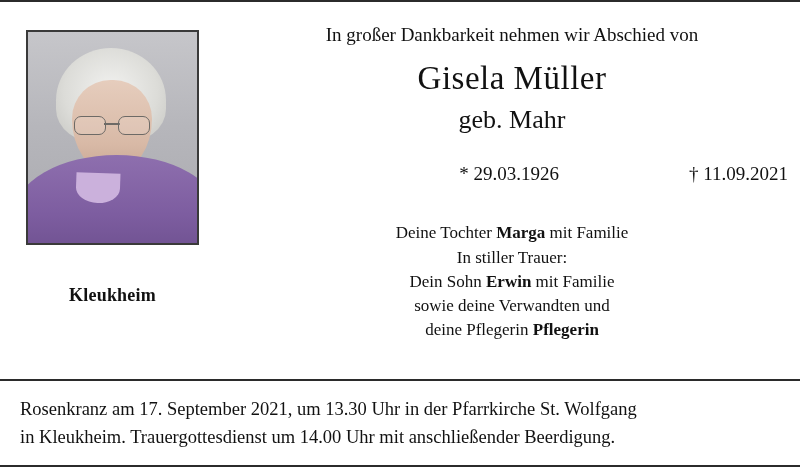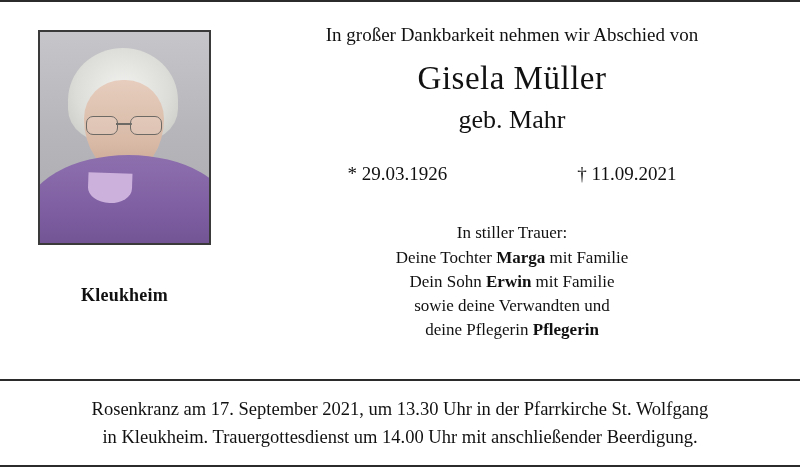--- a/index.html
+++ b/index.html
@@ -46,21 +46,20 @@
     height: 2px;
     background: #2b2b2b;
   }
 
   
   .photo-block {
     position: absolute;
     left: 26px;
     top: 30px;
     width: 180px;
-    margin-left: 12px;
   }
   .photo-frame {
     width: 173px;
     height: 215px;
     border: 2px solid #3a3a3a;
     box-sizing: border-box;
     overflow: hidden;
     position: relative;
     background: #b9b9bd;
   }
@@ -161,21 +160,21 @@
     line-height: 1.05;
     letter-spacing: 0.5px;
     margin: 8px 0 10px 0;
   }
   .maiden {
     font-size: 26px;
     margin-bottom: 28px;
   }
   .dates {
     display: flex;
-    justify-content: center;
+    justify-content: flex-end;
     gap: 130px;
     font-size: 19px;
     margin-bottom: 36px;
   }
   .date-item {
     white-space: nowrap;
   }
   .mourn {
     font-size: 17px;
     line-height: 1.42;
@@ -186,21 +185,20 @@
   .mourn b {
     font-weight: bold;
   }
 
   
   .footer {
     position: absolute;
     left: 20px;
     top: 396px;
     width: 760px;
-    text-align: center;
     font-size: 18.5px;
     line-height: 1.5;
   }
   .footer .line {
     white-space: nowrap;
   }
 </style>
 </head>
 <body>
 
@@ -227,24 +225,24 @@
 
   <div class="text-col">
     <div class="intro">In großer Dankbarkeit nehmen wir Abschied von</div>
     <div class="name">Gisela Müller</div>
     <div class="maiden">geb. Mahr</div>
     <div class="dates">
       <div class="date-item">* 29.03.1926</div>
       <div class="date-item">† 11.09.2021</div>
     </div>
     <div class="mourn">
+      <div class="line">
+        <span>Deine Tochter </span><b>Marga</b><span> mit Familie</span>
+      </div>
       <div class="line">In stiller Trauer:</div>
-      <div class="line">
-        <span>Deine Tochter </span><b>Marga</b><span> mit Familie</span>
-      </div>
       <div class="line">
         <span>Dein Sohn </span><b>Erwin</b><span> mit Familie</span>
       </div>
       <div class="line">
         <span>sowie deine Verwandten und</span><b></b><span></span>
       </div>
       <div class="line">
         <span>deine Pflegerin </span><b>Pflegerin</b><span></span>
       </div>
     </div>

